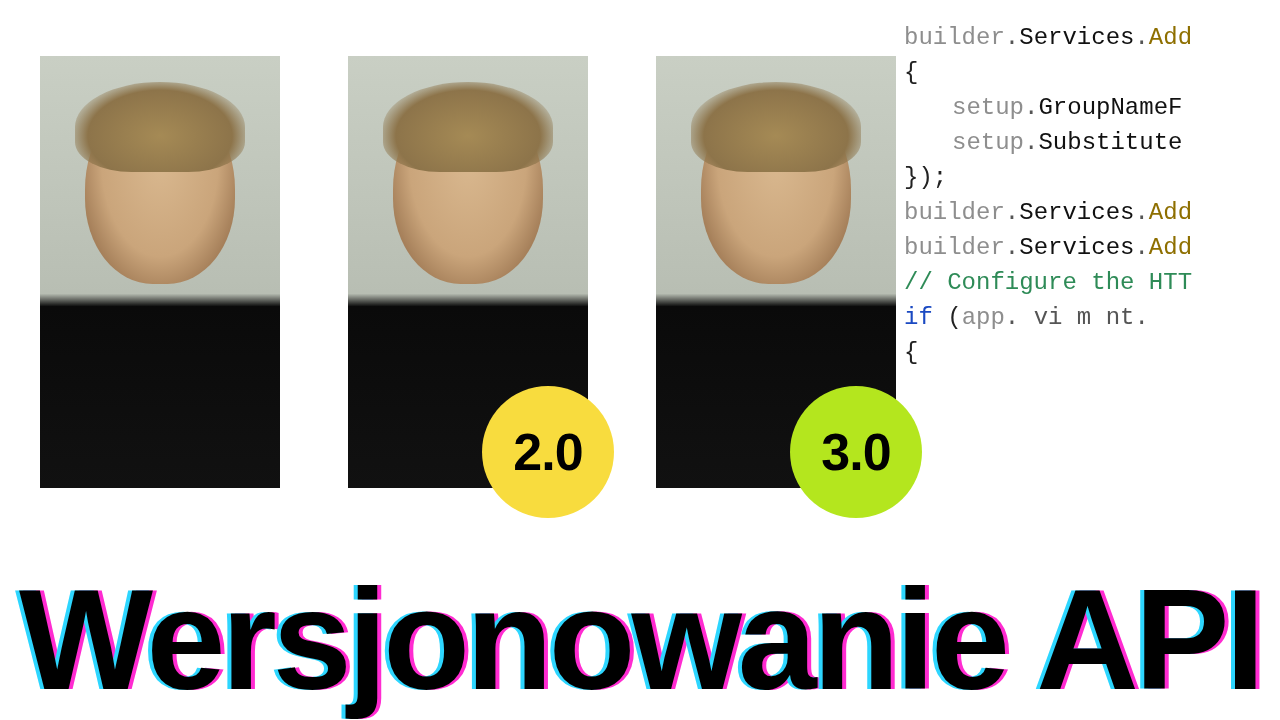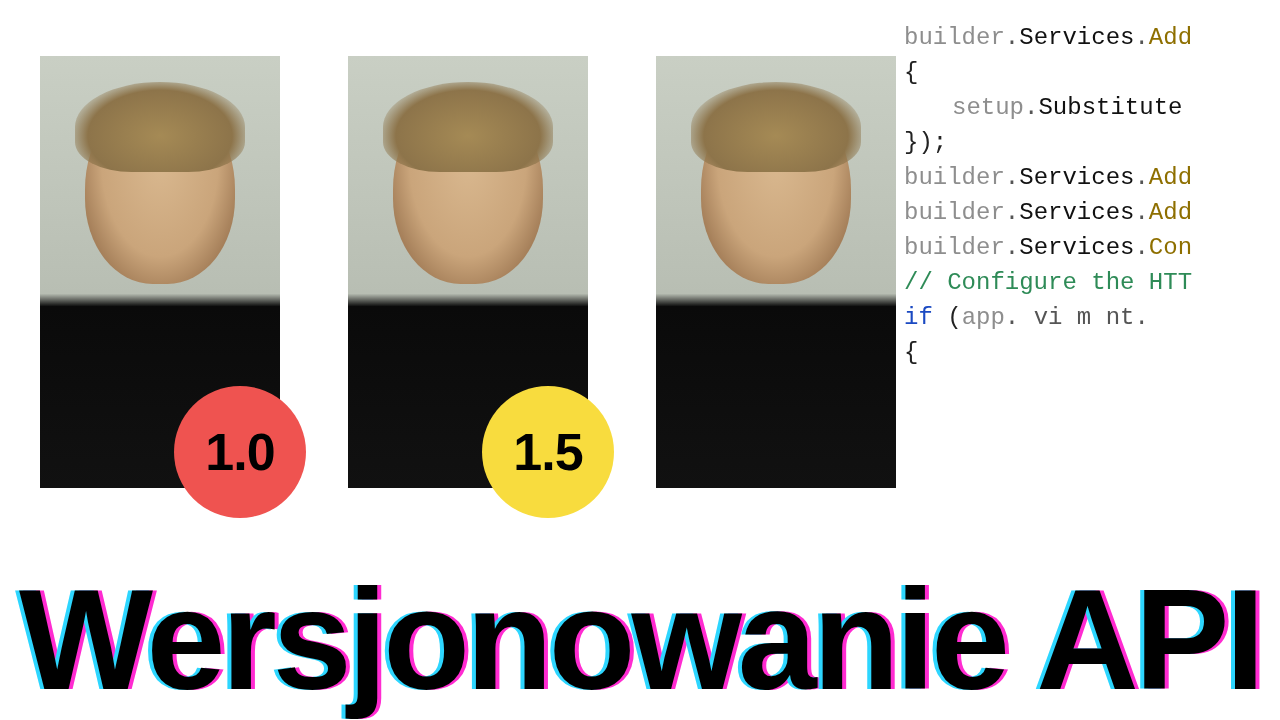--- a/index.html
+++ b/index.html
@@ -118,51 +118,51 @@
   }
 </style>
 </head>
 <body>
 
 <div class="stage">
 
   <div class="code-backdrop" id="code-backdrop">
       <span class="code-line"><span class="tok-ident">builder</span><span class="tok-dot">.</span><span class="tok-member">Services</span><span class="tok-dot">.</span><span class="tok-method">Add</span></span>
       <span class="code-line"><span class="tok-punc">{</span></span>
+      <span class="code-line"><span class="indent"></span><span class="tok-ident">setup</span><span class="tok-dot">.</span><span class="tok-member">GroupNameF</span></span>
       <span class="code-line"><span class="indent"></span><span class="tok-ident">setup</span><span class="tok-dot">.</span><span class="tok-member">Substitute</span></span>
       <span class="code-line"><span class="tok-punc">});</span></span>
       <span class="code-line"><span> </span></span>
       <span class="code-line"><span> </span></span>
       <span class="code-line"><span class="tok-ident">builder</span><span class="tok-dot">.</span><span class="tok-member">Services</span><span class="tok-dot">.</span><span class="tok-method">Add</span></span>
       <span class="code-line"><span class="tok-ident">builder</span><span class="tok-dot">.</span><span class="tok-member">Services</span><span class="tok-dot">.</span><span class="tok-method">Add</span></span>
-      <span class="code-line"><span class="tok-ident">builder</span><span class="tok-dot">.</span><span class="tok-member">Services</span><span class="tok-dot">.</span><span class="tok-method">Con</span></span>
       <span class="code-line"><span> </span></span>
       <span class="code-line"><span> </span></span>
       <span class="code-line"><span> </span></span>
       <span class="code-line"><span class="tok-comment">// Configure the HTT</span></span>
       <span class="code-line"><span class="tok-kw">if </span><span class="tok-punc">(</span><span class="tok-ident">app</span><span class="tok-dot">.     vi    m  nt.</span></span>
       <span class="code-line"><span class="tok-punc">{</span></span>
       <span class="code-line"><span> </span></span>
     </div>
 
   <div class="portraits">
     <div class="portrait">
       <div class="photo"></div>
-      <div class="badge badge-red">
-        <span>1.0</span>
+    </div>
+    <div class="portrait">
+      <div class="photo"></div>
+      <div class="badge badge-yellow">
+        <span>2.0</span>
       </div>
     </div>
     <div class="portrait">
       <div class="photo"></div>
-      <div class="badge badge-yellow">
-        <span>1.5</span>
+      <div class="badge badge-green">
+        <span>3.0</span>
       </div>
-    </div>
-    <div class="portrait">
-      <div class="photo"></div>
     </div>
   </div>
 
   <div class="title-wrap">
     <span class="title">Wersjonowanie API</span>
   </div>
 
 </div>
 
 </body></html>

